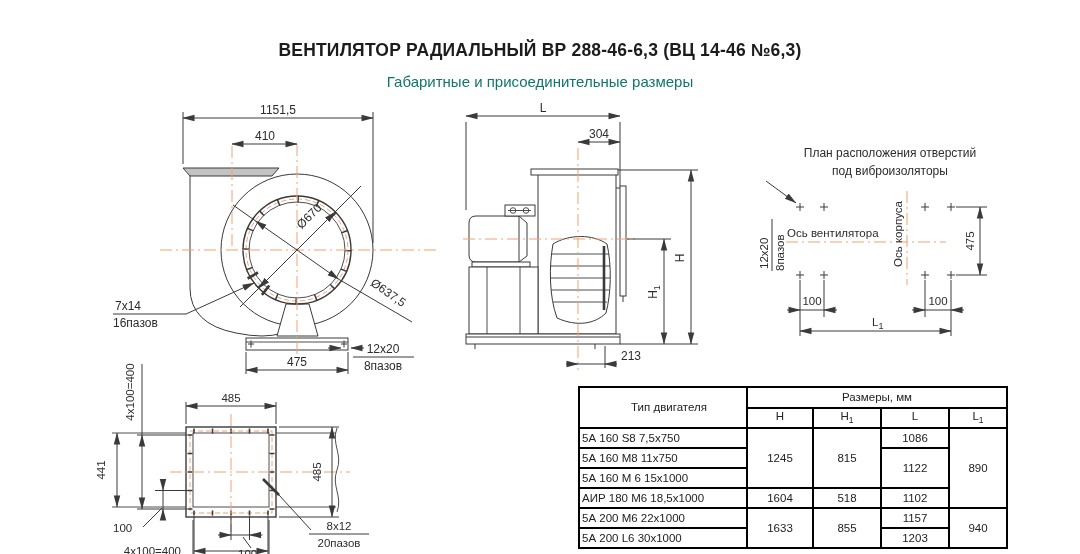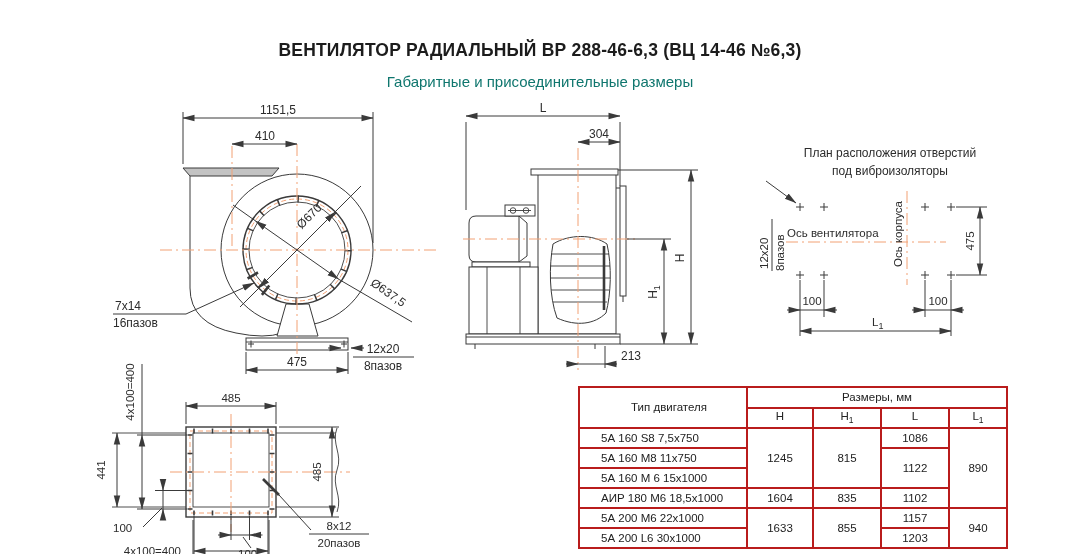--- a/index.html
+++ b/index.html
@@ -17,24 +17,24 @@
   .ln14{stroke:#3a3a3a;stroke-width:1.4;fill:none;}
   .lnthin{stroke:#3a3a3a;stroke-width:0.9;fill:none;}
   .white{fill:#ffffff;stroke:#3a3a3a;stroke-width:1;}
   .grayfill{fill:#c3c3c3;stroke:#3a3a3a;stroke-width:1;}
   .cl{stroke:#f2a175;stroke-width:1;fill:none;stroke-dasharray:12 4 2 4;}
   .bolt{stroke:#f2a175;stroke-width:1;fill:none;stroke-dasharray:5 3;}
   .thick{stroke:#3a3a3a;stroke-width:2.6;fill:none;}
   
   .dims-table{position:absolute;left:578px;top:358px;border-collapse:collapse;
               table-layout:fixed;width:428px;font-size:11.5px;color:#222;}
-  .dims-table th,.dims-table td{border:2px solid #b91c1c;font-weight:normal;
+  .dims-table th,.dims-table td{border:2px solid #000000;font-weight:normal;
               text-align:center;padding:0;height:18px;line-height:1.1;}
   .dims-table thead tr:first-child th{height:19px;}
-  .dims-table .c-motor{text-align:left;padding-left:21px;}
+  .dims-table .c-motor{text-align:left;padding-left:2px;}
   .dims-table sub{font-size:8.5px;}
 </style>
 </head>
 <body>
 
 <div class="page">
 
   <div class="title">ВЕНТИЛЯТОР РАДИАЛЬНЫЙ ВР 288-46-6,3 (ВЦ 14-46 №6,3)</div>
   <div class="subtitle">Габаритные и присоединительные размеры</div>
 
@@ -284,21 +284,21 @@
       <tr>
         <td class="c-motor">5А 160 М8 11x750</td>
         <td rowspan="2">1122</td>
       </tr>
       <tr>
         <td class="c-motor">5А 160 М  6 15x1000</td>
       </tr>
       <tr>
         <td class="c-motor">АИР 180 М6 18,5x1000</td>
         <td>1604</td>
-        <td>835</td>
+        <td>518</td>
         <td>1102</td>
       </tr>
       <tr>
         <td class="c-motor">5А 200 М6 22x1000</td>
         <td rowspan="2">1633</td>
         <td rowspan="2">855</td>
         <td>1157</td>
         <td rowspan="2">940</td>
       </tr>
       <tr>

